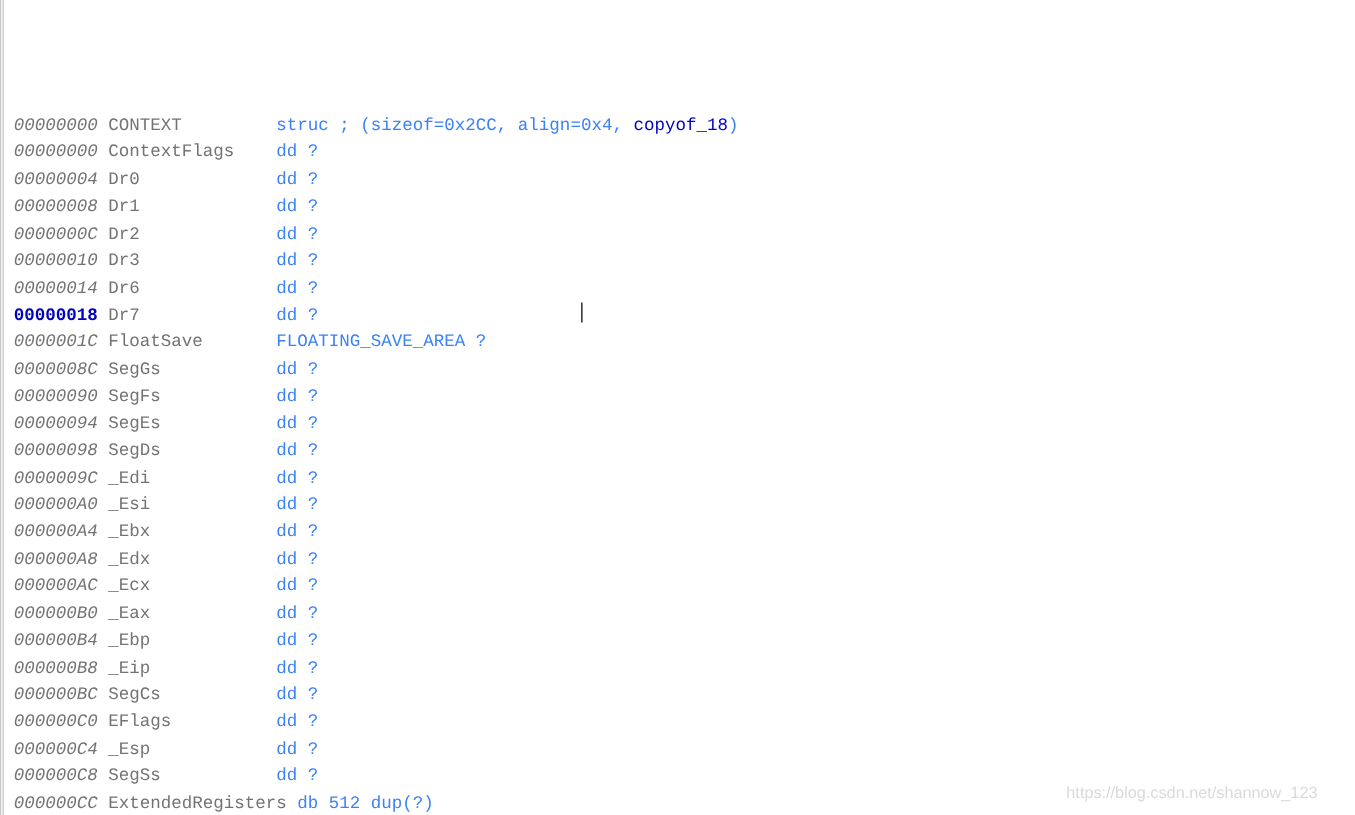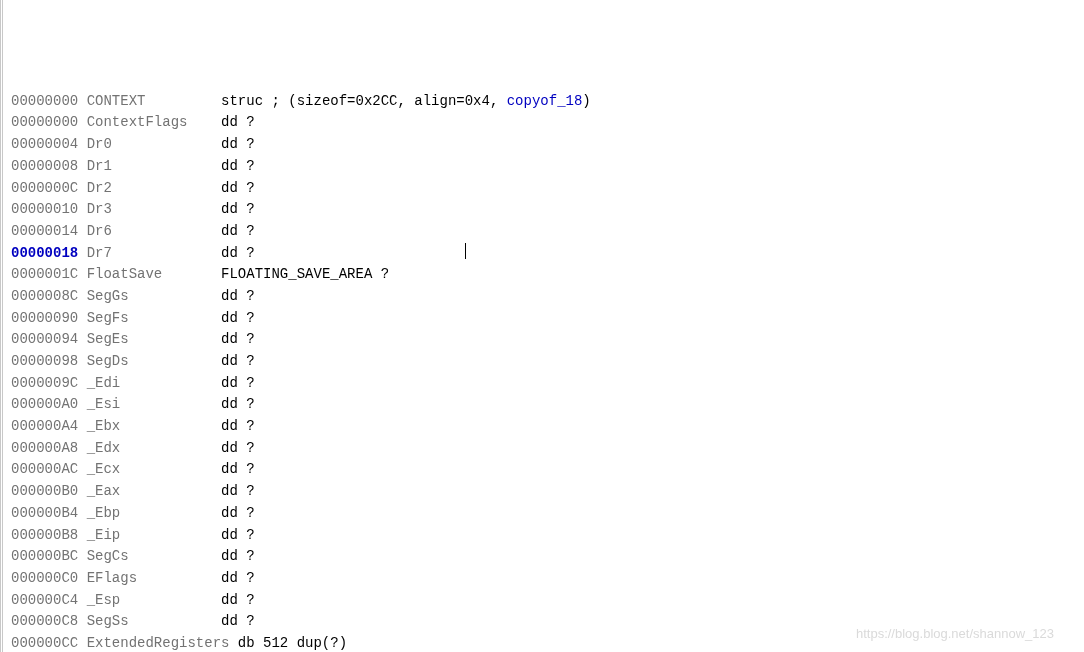--- a/index.html
+++ b/index.html
@@ -18,30 +18,31 @@
       border-left: 3px double #c8c8c8;
     }
     .code-view {
       display: block;
     }
     .line {
       display: block;
     }
     .offset {
       color: #737373;
+      font-style: italic;
     }
     .offset-blue {
       color: #0000c0;
       font-weight: bold;
     }
     .name {
       color: #737373;
     }
     .val {
-      color: #000000;
+      color: #3b82f6;
     }
     .link {
       color: #0000c0;
       text-align: right;
     }
     .watermark {
       position: absolute;
       right: 30px;
       bottom: 8px;
       color: #dadada;
@@ -59,16 +60,16 @@
       top: -2px;
     }
   </style>
 </head>
 <body>
 
 
 
 <div class="code-view" id="code-container"><div class="line"><span class="offset">00000000</span> <span class="name">CONTEXT        </span> <span class="val">struc ; (sizeof=0x2CC, align=0x4, </span><span class="link">copyof_18</span><span class="val">)</span></div><div class="line"><span class="offset">00000000</span> <span class="name">ContextFlags   </span> <span class="val">dd ?</span></div><div class="line"><span class="offset">00000004</span> <span class="name">Dr0            </span> <span class="val">dd ?</span></div><div class="line"><span class="offset">00000008</span> <span class="name">Dr1            </span> <span class="val">dd ?</span></div><div class="line"><span class="offset">0000000C</span> <span class="name">Dr2            </span> <span class="val">dd ?</span></div><div class="line"><span class="offset">00000010</span> <span class="name">Dr3            </span> <span class="val">dd ?</span></div><div class="line"><span class="offset">00000014</span> <span class="name">Dr6            </span> <span class="val">dd ?</span></div><div class="line"><span class="offset-blue">00000018</span> <span class="name">Dr7            </span> <span class="val">dd ?</span><span>                         </span><span class="cursor"></span></div><div class="line"><span class="offset">0000001C</span> <span class="name">FloatSave      </span> <span class="val">FLOATING_SAVE_AREA ?</span></div><div class="line"><span class="offset">0000008C</span> <span class="name">SegGs          </span> <span class="val">dd ?</span></div><div class="line"><span class="offset">00000090</span> <span class="name">SegFs          </span> <span class="val">dd ?</span></div><div class="line"><span class="offset">00000094</span> <span class="name">SegEs          </span> <span class="val">dd ?</span></div><div class="line"><span class="offset">00000098</span> <span class="name">SegDs          </span> <span class="val">dd ?</span></div><div class="line"><span class="offset">0000009C</span> <span class="name">_Edi           </span> <span class="val">dd ?</span></div><div class="line"><span class="offset">000000A0</span> <span class="name">_Esi           </span> <span class="val">dd ?</span></div><div class="line"><span class="offset">000000A4</span> <span class="name">_Ebx           </span> <span class="val">dd ?</span></div><div class="line"><span class="offset">000000A8</span> <span class="name">_Edx           </span> <span class="val">dd ?</span></div><div class="line"><span class="offset">000000AC</span> <span class="name">_Ecx           </span> <span class="val">dd ?</span></div><div class="line"><span class="offset">000000B0</span> <span class="name">_Eax           </span> <span class="val">dd ?</span></div><div class="line"><span class="offset">000000B4</span> <span class="name">_Ebp           </span> <span class="val">dd ?</span></div><div class="line"><span class="offset">000000B8</span> <span class="name">_Eip           </span> <span class="val">dd ?</span></div><div class="line"><span class="offset">000000BC</span> <span class="name">SegCs          </span> <span class="val">dd ?</span></div><div class="line"><span class="offset">000000C0</span> <span class="name">EFlags         </span> <span class="val">dd ?</span></div><div class="line"><span class="offset">000000C4</span> <span class="name">_Esp           </span> <span class="val">dd ?</span></div><div class="line"><span class="offset">000000C8</span> <span class="name">SegSs          </span> <span class="val">dd ?</span></div><div class="line"><span class="offset">000000CC</span> <span class="name">ExtendedRegisters</span><span class="val"> db 512 dup(?)</span></div></div>
 
-<div class="watermark">https://blog.blog.net/shannow_123</div>
+<div class="watermark">https://blog.csdn.net/shannow_123</div>
 
 
 
 
 </body></html>

